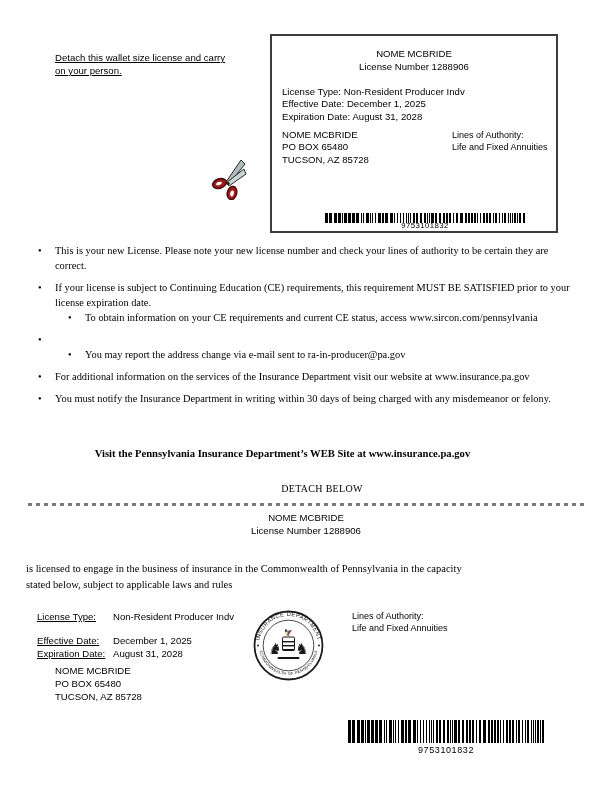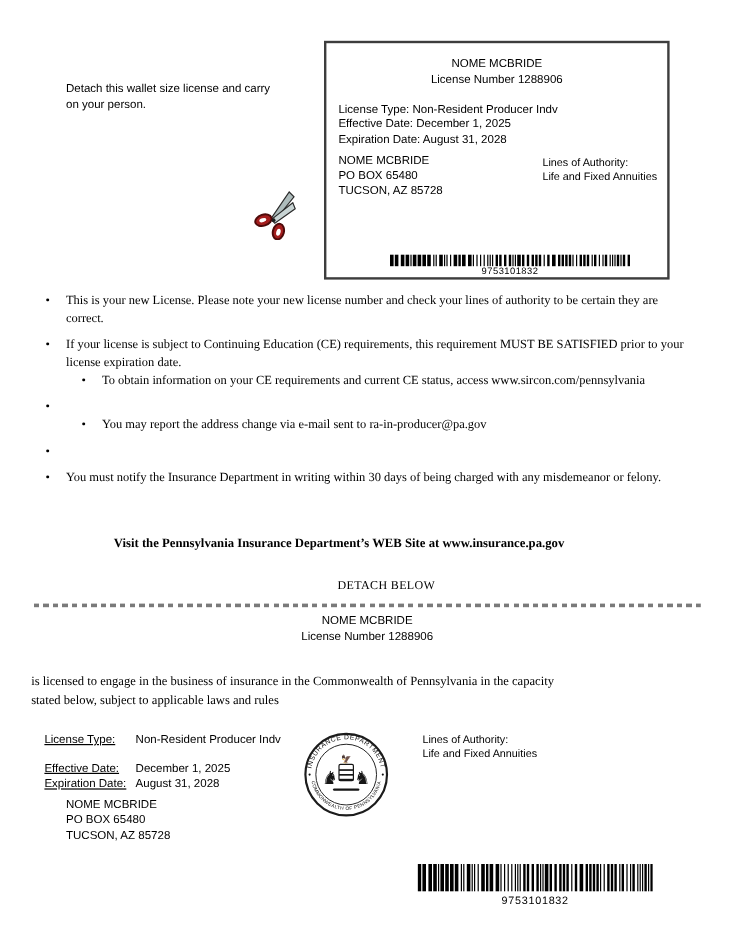--- a/index.html
+++ b/index.html
@@ -2,21 +2,21 @@
 <html><head>
 <meta charset="utf-8">
 <style>
   * { margin:0; padding:0; box-sizing:border-box; }
   html,body { background:#ffffff; }
   body { width:612px; height:792px; position:relative; overflow:hidden;
          font-family:"Liberation Sans", sans-serif; color:#000; }
   .abs { position:absolute; }
 
   
-  .detach-note { left:55px; top:68px; width:175px; font-size:9.6px; line-height:13px; }
+  .detach-note { left:55px; top:51px; width:175px; font-size:9.6px; line-height:13px;text-decoration:underline; }
 
   
   .scissors { left:211px; top:156px; width:42px; height:44px; }
 
   
   .card { left:270px; top:34px; width:288px; height:199px; border:2px solid #3d3d3d; background:#fff; }
   .card .ctr { position:absolute; left:0; width:100%; text-align:center; font-size:9.6px; }
   .card-name { top:12px; }
   .card-licnum { top:25px; }
   .card-block { position:absolute; left:10px; font-size:9.6px; line-height:12.3px; }
@@ -177,20 +177,21 @@
     </div>
     <div class="notice indent1">
       <span class="bullet">•</span>
     </div>
     <div class="notice indent2">
       <span class="bullet">•</span>
       <span class="notice-text">You may report the address change via e-mail sent to ra-in-producer@pa.gov</span>
     </div>
     <div class="notice indent1">
       <span class="bullet">•</span>
+      <span class="notice-text">For additional information on the services of the Insurance Department visit our website at www.insurance.pa.gov</span>
     </div>
     <div class="notice indent1">
       <span class="bullet">•</span>
       <span class="notice-text">You must notify the Insurance Department in writing within 30 days of being charged with any misdemeanor or felony.</span>
     </div>
   </div>
 
 <div class="abs banner">Visit the Pennsylvania Insurance Department’s WEB Site at www.insurance.pa.gov</div>
 <div class="abs detach-below">DETACH BELOW</div>
 <div class="abs dashline"></div>

